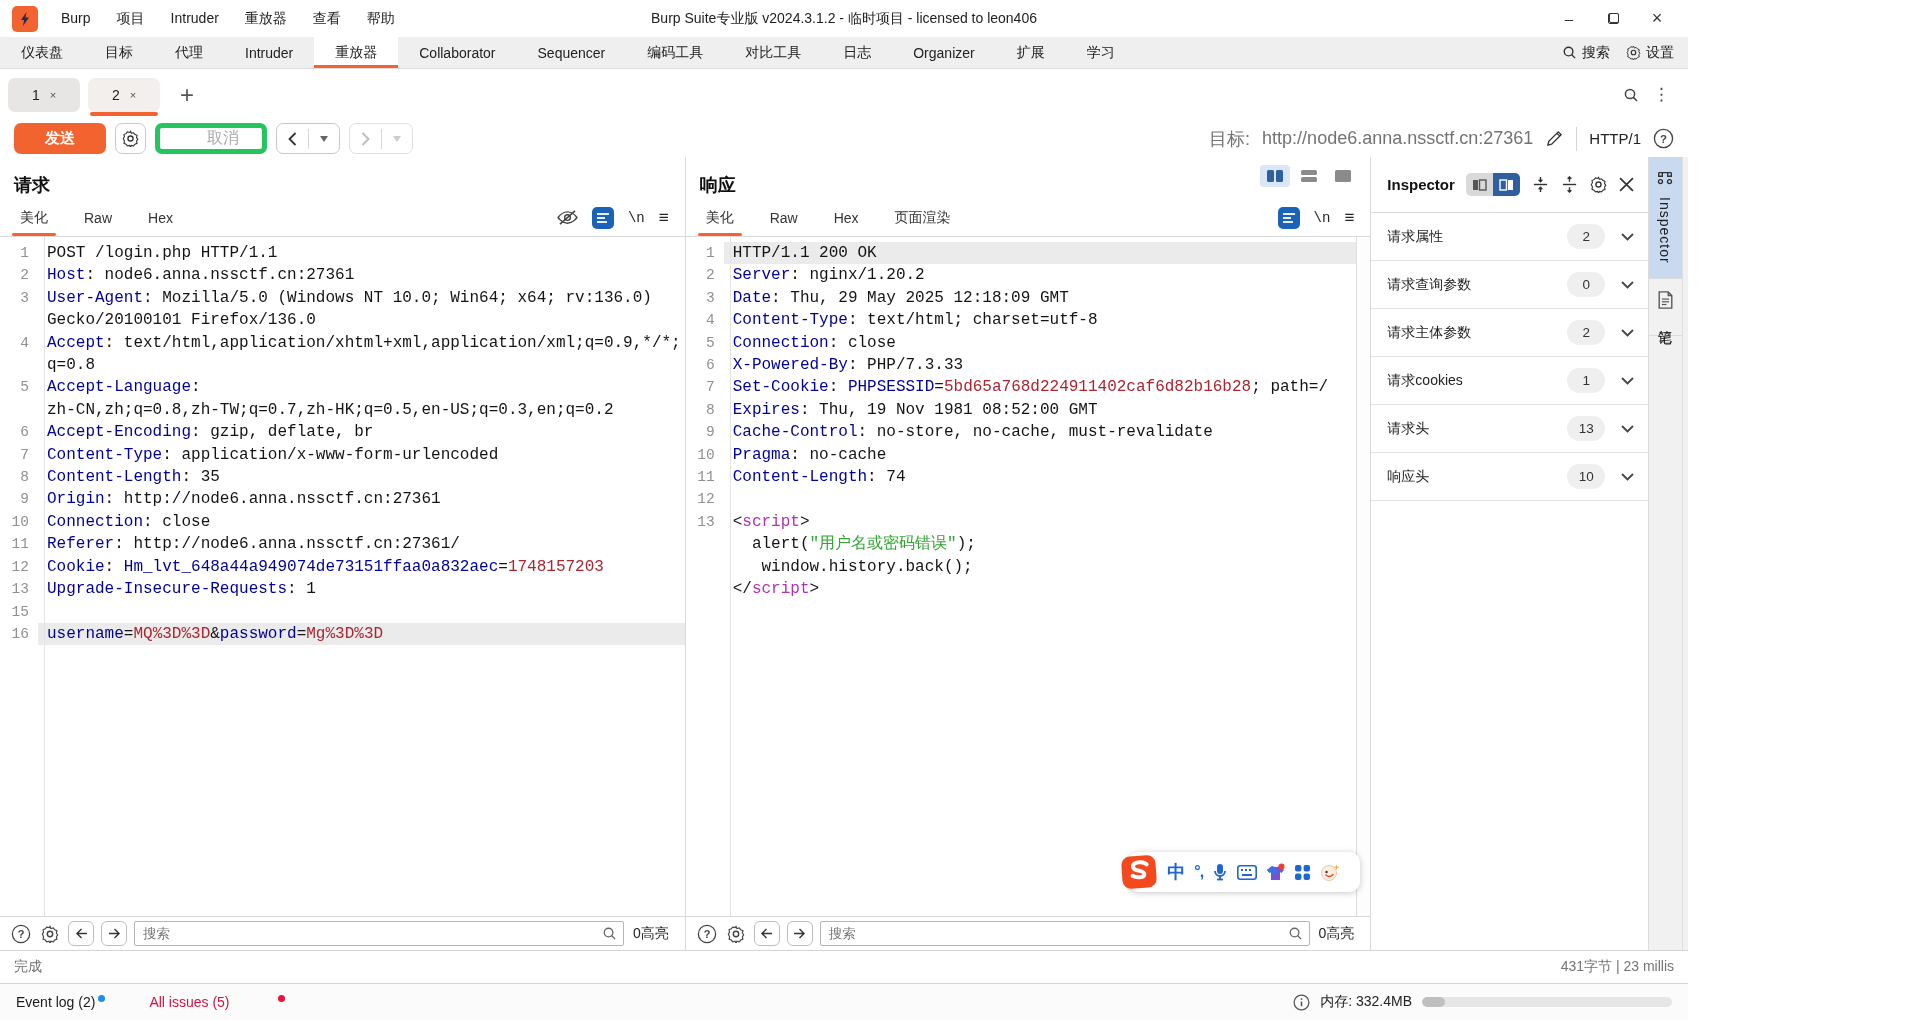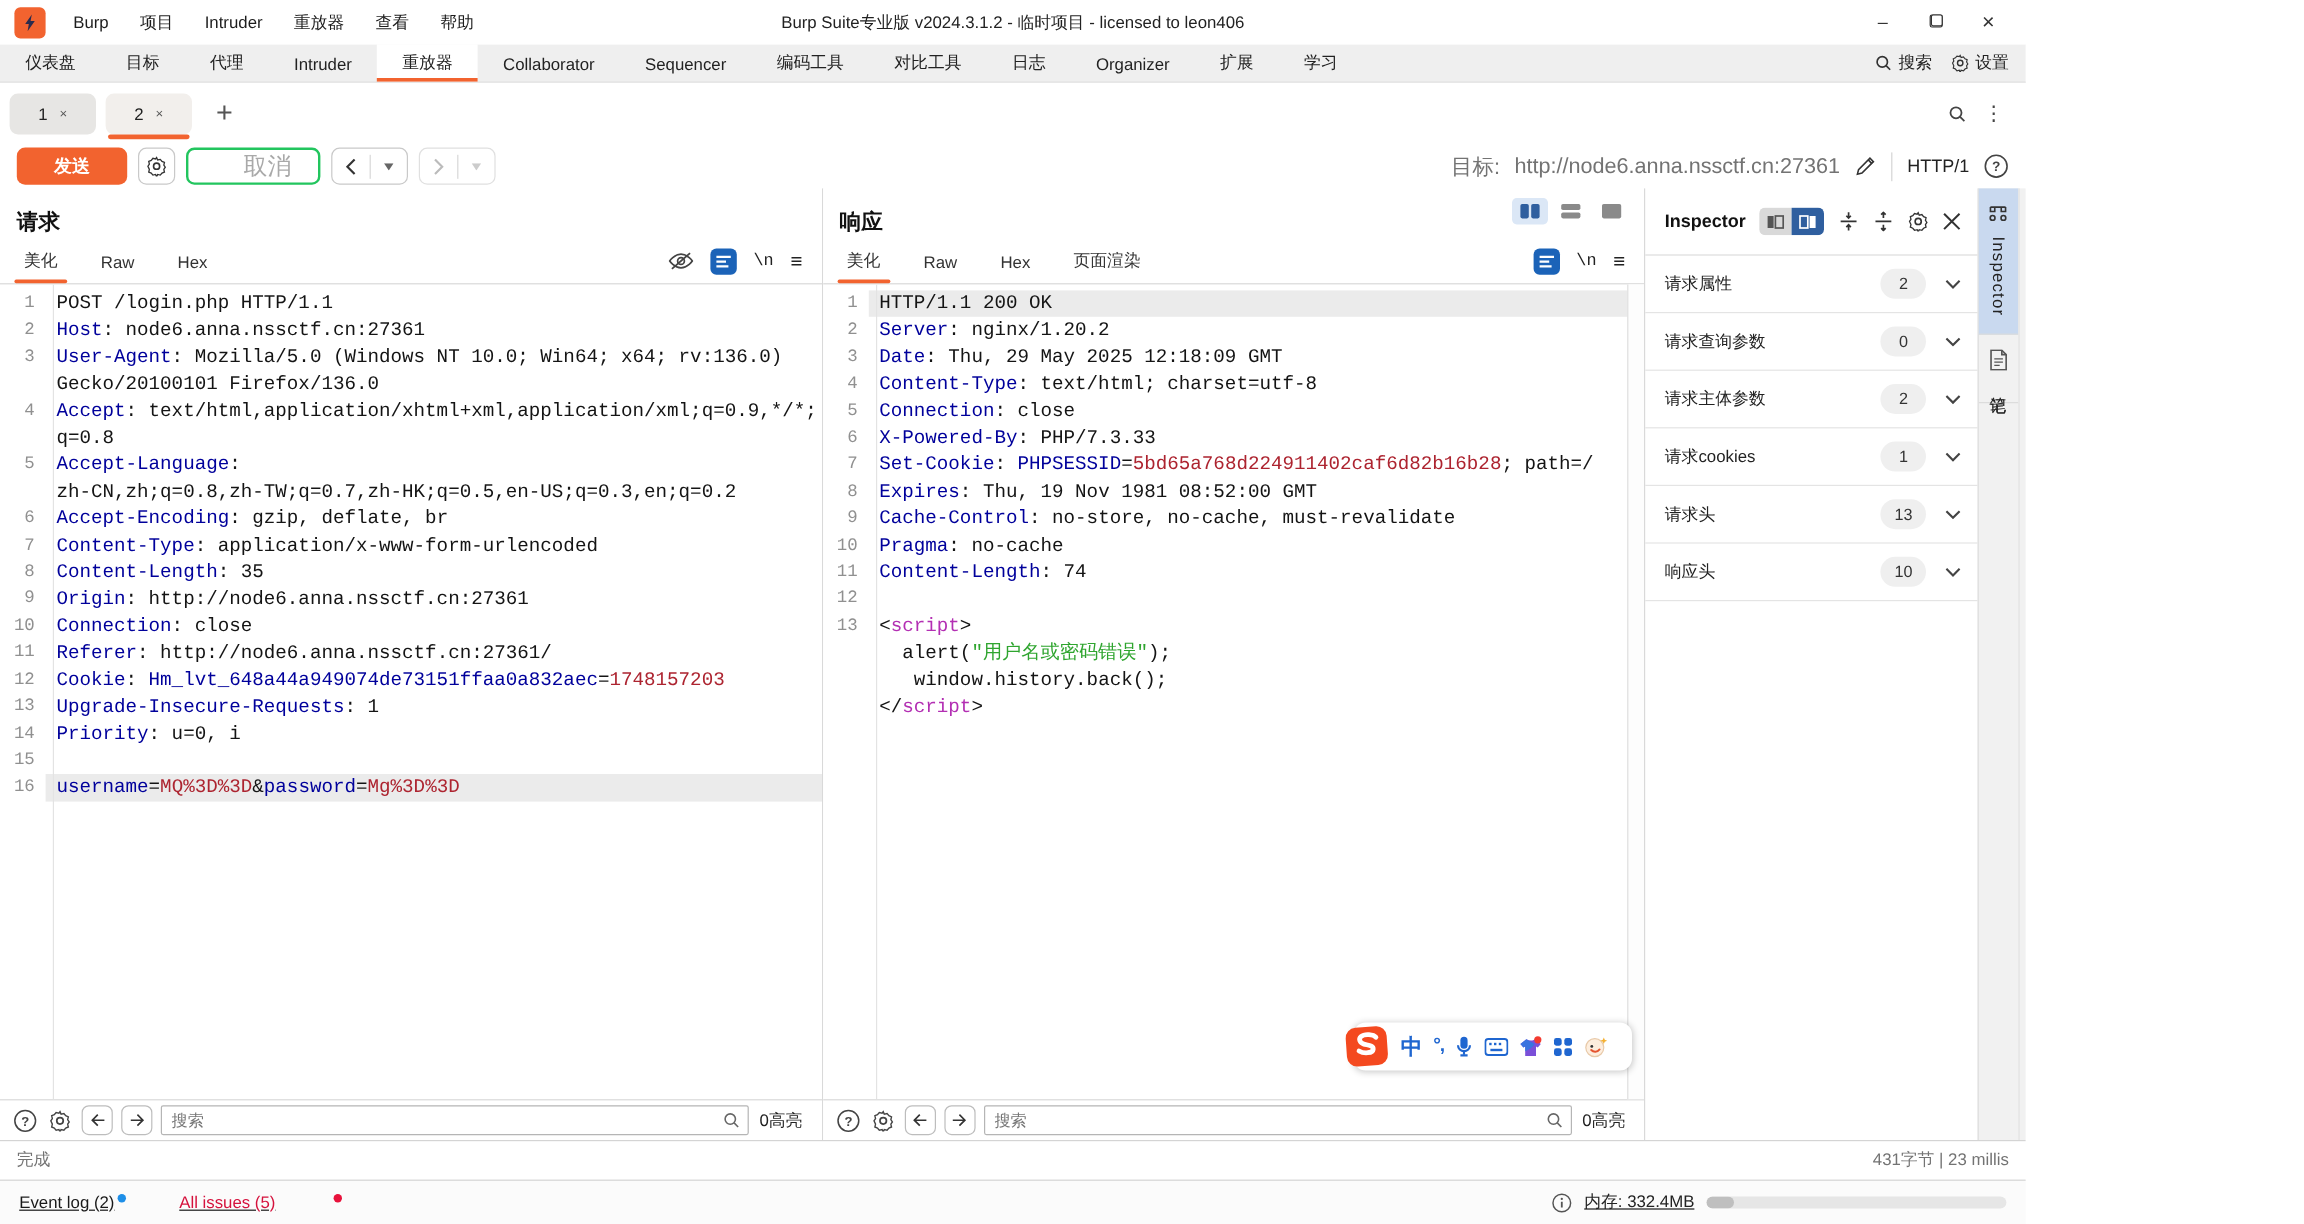--- a/index.html
+++ b/index.html
@@ -40,22 +40,22 @@
   .rtab .closex { font-size:11px; color:#555; }
   .addtab { font-size:24px; color:#555; padding:0 12px; font-weight:300; }
   .subtabs-right { margin-left:auto; display:flex; align-items:center; gap:14px; padding-right:10px; }
   .kebab { font-size:17px; color:#444; letter-spacing:0; }
 
   
   .toolbar { height:37px; display:flex; align-items:center; gap:9px; padding:0 14px; flex:0 0 auto; background:#fff; }
   .btn-send { width:92px; height:31px; border-radius:7px; background:#f2632f; color:#fff;
     font-size:15px; font-weight:bold; display:flex; align-items:center; justify-content:center; }
   .btn-sq { width:31px; height:31px; border:1px solid #c9c9c9; border-radius:7px; display:flex; align-items:center; justify-content:center; background:#fff; }
-  .btn-cancel { width:112px; height:31px; border:2px solid #22c55e; border-radius:7px; background:#fff;
-    color:#a9a9a9; font-size:20px; display:flex; align-items:center; justify-content:center;padding-left:24px; }
+  .btn-cancel { width:112px; height:31px; border:5px solid #22c55e; border-radius:7px; background:#fff;
+    color:#a9a9a9; font-size:16px; display:flex; align-items:center; justify-content:center;padding-left:24px; }
   .btn-split { width:64px; height:31px; border:1px solid #c9c9c9; border-radius:7px; background:#fff;
     display:flex; align-items:center; }
   .btn-split .half { flex:1; display:flex; align-items:center; justify-content:center; height:100%; }
   .btn-split .div { width:1px; height:20px; background:#d7d7d7; }
   .btn-split.disabled { border-color:#e0e0e0; }
   .toolbar-right { margin-left:auto; display:flex; align-items:center; gap:12px; }
   .target-lbl, .target-url { font-size:18px; font-weight:normal; color:#737373; }
   .vdiv { width:1px; height:24px; background:#d4d4d4; }
   .proto { font-size:15px; color:#222; }
 
@@ -120,21 +120,21 @@
   .strip-sec { display:flex; flex-direction:column; align-items:center; padding:12px 0 14px 0; gap:10px; border-bottom:1px solid #dcdcdc; }
   .strip-sec.sel { background:#c9d9ef; }
   .vtext { writing-mode:vertical-rl; font-size:14px; color:#222; letter-spacing:1px; }
   .edgecol { width:7px; background:#f1f1f1; border-left:1px solid #e0e0e0; }
 
   
   .statusbar { height:33px; flex:0 0 auto; border-top:1px solid #d4d4d4; display:flex; align-items:center;
     padding:0 14px; font-size:14px; color:#737373; background:#fff; }
   .status-right { margin-left:auto; }
   .bottombar { height:37px; flex:0 0 auto; border-top:1px solid #d4d4d4; background:#fbfbfb;
-    display:flex; align-items:center; padding:0 16px; font-size:14px;text-decoration:underline; }
+    display:flex; align-items:center; padding:0 16px; font-size:14px; }
   .blog { display:flex; align-items:flex-start; gap:3px; margin-right:44px; color:#1a1a1a; }
   .blog.red { color:#d5123d;gap:48px; }
   .dot { width:7px; height:7px; border-radius:50%; margin-top:1px; }
   .dot.blue { background:#1e8fe8; }
   .dot.red { background:#e8123c; }
   .bottom-right { margin-left:auto; display:flex; align-items:center; gap:10px; color:#222; }
   .membar { width:250px; height:10px; border-radius:5px; background:#e6e6e6; overflow:hidden; }
   .membar .fill { width:9%; height:100%; background:#bfbfbf; border-radius:5px; }
 
   
@@ -355,24 +355,20 @@
             <div class="ed-num">11</div>
             <div class="ed-txt"><span class="tok-k">Referer</span><span class="tok-t">: http://node6.anna.nssctf.cn:27361/</span></div>
           </div>
           <div class="ed-row">
             <div class="ed-num">12</div>
             <div class="ed-txt"><span class="tok-k">Cookie</span><span class="tok-t">: </span><span class="tok-k">Hm_lvt_648a44a949074de73151ffaa0a832aec</span><span class="tok-t">=</span><span class="tok-r">1748157203</span></div>
           </div>
           <div class="ed-row">
             <div class="ed-num">13</div>
             <div class="ed-txt"><span class="tok-k">Upgrade-Insecure-Requests</span><span class="tok-t">: 1</span></div>
-          </div>
-          <div class="ed-row">
-            <div class="ed-num">14</div>
-            <div class="ed-txt"><span class="tok-k">Priority</span><span class="tok-t">: u=0, i</span></div>
           </div>
           <div class="ed-row">
             <div class="ed-num">15</div>
             <div class="ed-txt">&nbsp;</div>
           </div>
           <div class="ed-row hl">
             <div class="ed-num">16</div>
             <div class="ed-txt"><span class="tok-k">username</span><span class="tok-t">=</span><span class="tok-r">MQ%3D%3D</span><span class="tok-t">&amp;</span><span class="tok-k">password</span><span class="tok-t">=</span><span class="tok-r">Mg%3D%3D</span></div>
           </div>
         </div>

